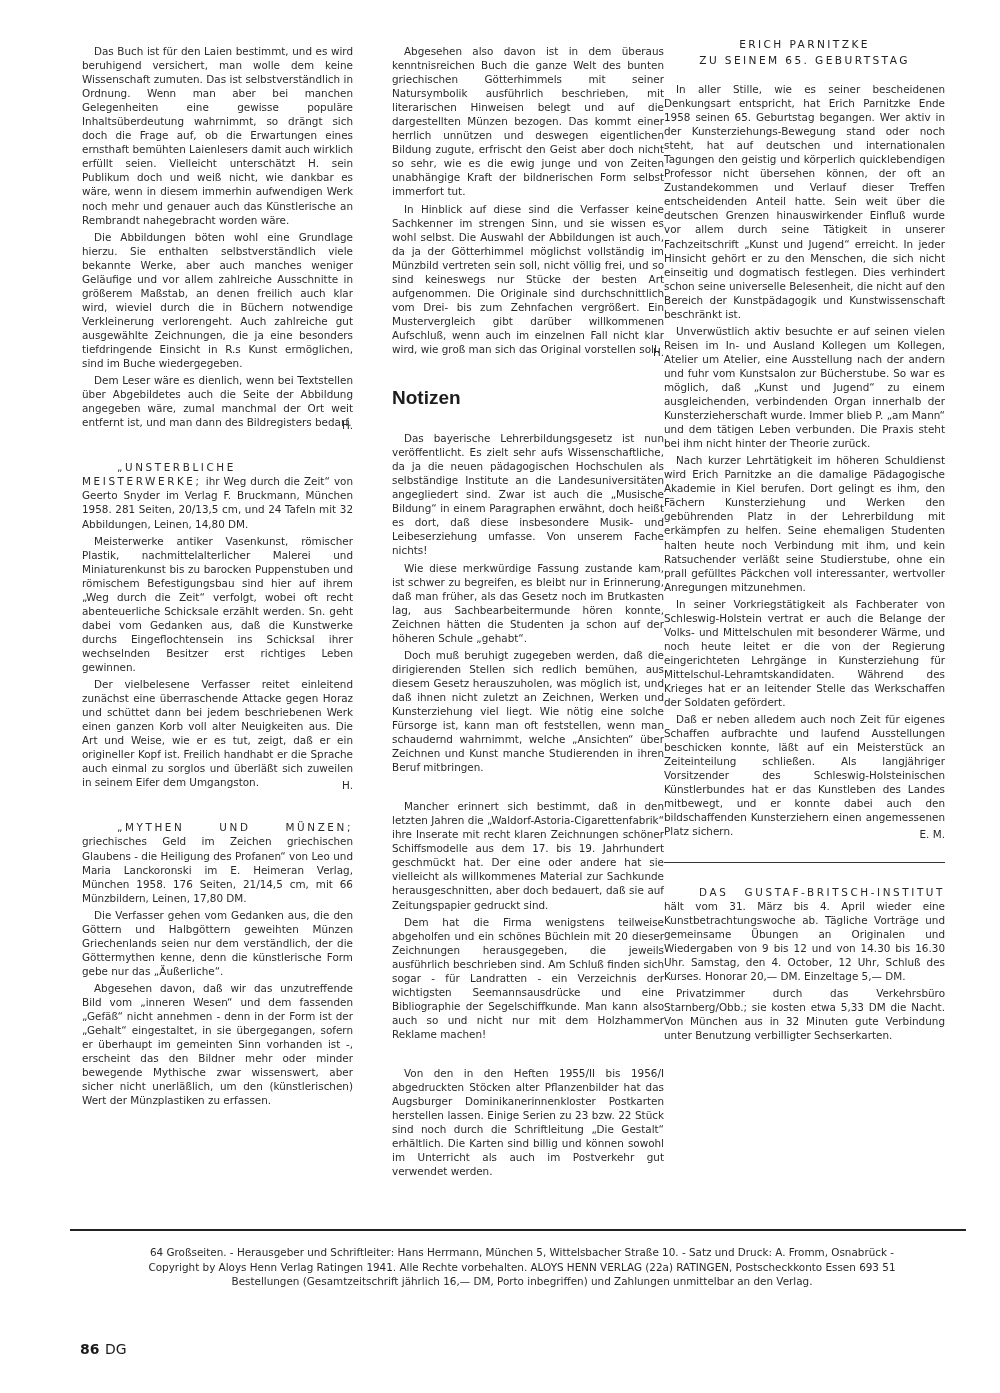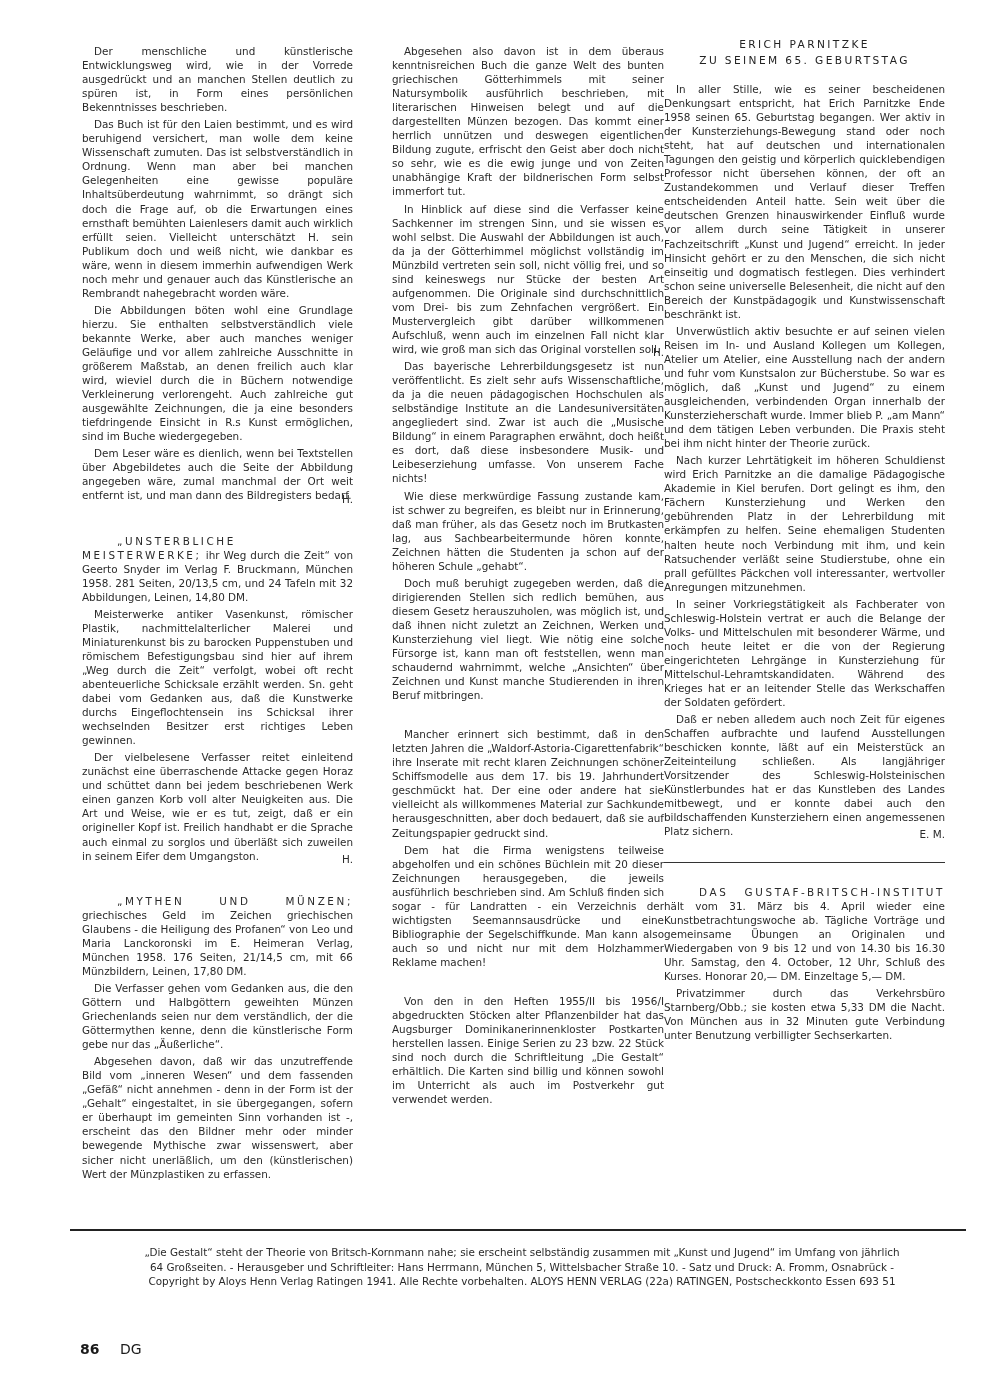--- a/index.html
+++ b/index.html
@@ -39,27 +39,26 @@
     }
     .imprint {
       position: absolute; left: 82px; top: 1245px; width: 880px;
       font-size: 10.4px; line-height: 14.6px; text-align: center; color: #2a2a2a;
     }
     .imprint div { white-space: nowrap; }
     .folio {
       position: absolute; left: 80px; top: 1341px; font-size: 14px;
       font-family: "DejaVu Sans", sans-serif; color: #1a1a1a;
     }
-    .folio .num { font-weight: bold; margin-right: 16px; }
+    .folio .num { font-weight: bold; margin-right: 1px; }
   </style>
 </head>
 <body>
 
 <div class="col col-1">
-  <p class="noindent" style="text-indent:12px">Der menschliche und künstlerische Entwicklungsweg wird, wie in der Vorrede ausgedrückt und an manchen Stellen deutlich zu spüren ist, in Form eines persönlichen Bekenntnisses beschrieben.</p>
   <p>Das Buch ist für den Laien bestimmt, und es wird beruhigend versichert, man wolle dem keine Wissenschaft zumuten. Das ist selbstverständlich in Ordnung. Wenn man aber bei manchen Gelegenheiten eine gewisse populäre Inhaltsüberdeutung wahrnimmt, so drängt sich doch die Frage auf, ob die Erwartungen eines ernsthaft bemühten Laienlesers damit auch wirklich erfüllt seien. Vielleicht unterschätzt H. sein Publikum doch und weiß nicht, wie dankbar es wäre, wenn in diesem immerhin aufwendigen Werk noch mehr und genauer auch das Künstlerische an Rembrandt nahegebracht worden wäre.</p>
   <p>Die Abbildungen böten wohl eine Grundlage hierzu. Sie enthalten selbstverständlich viele bekannte Werke, aber auch manches weniger Geläufige und vor allem zahlreiche Ausschnitte in größerem Maßstab, an denen freilich auch klar wird, wieviel durch die in Büchern notwendige Verkleinerung verlorengeht. Auch zahlreiche gut ausgewählte Zeichnungen, die ja eine besonders tiefdringende Einsicht in R.s Kunst ermöglichen, sind im Buche wiedergegeben.</p>
   <p>Dem Leser wäre es dienlich, wenn bei Textstellen über Abgebildetes auch die Seite der Abbildung angegeben wäre, zumal manchmal der Ort weit entfernt ist, und man dann des Bildregisters bedarf.</p>
   <span class="sig">H.</span>
 
   <div class="gap-lg"></div>
 
   <p><span class="spaced">„UNSTERBLICHE MEISTERWERKE;</span><span> ihr Weg durch die Zeit“ von Geerto Snyder im Verlag F. Bruckmann, München 1958. 281 Seiten, 20/13,5 cm, und 24 Tafeln mit 32 Abbildungen, Leinen, 14,80 DM.</span></p>
   <p>Meisterwerke antiker Vasenkunst, römischer Plastik, nachmittelalterlicher Malerei und Miniaturenkunst bis zu barocken Puppenstuben und römischem Befestigungsbau sind hier auf ihrem „Weg durch die Zeit“ verfolgt, wobei oft recht abenteuerliche Schicksale erzählt werden. Sn. geht dabei vom Gedanken aus, daß die Kunstwerke durchs Eingeflochtensein ins Schicksal ihrer wechselnden Besitzer erst richtiges Leben gewinnen.</p>
   <p>Der vielbelesene Verfasser reitet einleitend zunächst eine überraschende Attacke gegen Horaz und schüttet dann bei jedem beschriebenen Werk einen ganzen Korb voll alter Neuigkeiten aus. Die Art und Weise, wie er es tut, zeigt, daß er ein origineller Kopf ist. Freilich handhabt er die Sprache auch einmal zu sorglos und überläßt sich zuweilen in seinem Eifer dem Umgangston.</p>
@@ -70,20 +69,21 @@
   <p><span class="spaced">„MYTHEN UND MÜNZEN;</span><span> griechisches Geld im Zeichen griechischen Glaubens - die Heiligung des Profanen“ von Leo und Maria Lanckoronski im E. Heimeran Verlag, München 1958. 176 Seiten, 21/14,5 cm, mit 66 Münzbildern, Leinen, 17,80 DM.</span></p>
   <p>Die Verfasser gehen vom Gedanken aus, die den Göttern und Halbgöttern geweihten Münzen Griechenlands seien nur dem verständlich, der die Göttermythen kenne, denn die künstlerische Form gebe nur das „Äußerliche“.</p>
   <p>Abgesehen davon, daß wir das unzutreffende Bild vom „inneren Wesen“ und dem fassenden „Gefäß“ nicht annehmen - denn in der Form ist der „Gehalt“ eingestaltet, in sie übergegangen, sofern er überhaupt im gemeinten Sinn vorhanden ist -, erscheint das den Bildner mehr oder minder bewegende Mythische zwar wissenswert, aber sicher nicht unerläßlich, um den (künstlerischen) Wert der Münzplastiken zu erfassen.</p>
 </div>
 
 <div class="col col-2">
   <p>Abgesehen also davon ist in dem überaus kenntnisreichen Buch die ganze Welt des bunten griechischen Götterhimmels mit seiner Natursymbolik ausführlich beschrieben, mit literarischen Hinweisen belegt und auf die dargestellten Münzen bezogen. Das kommt einer herrlich unnützen und deswegen eigentlichen Bildung zugute, erfrischt den Geist aber doch nicht so sehr, wie es die ewig junge und von Zeiten unabhängige Kraft der bildnerischen Form selbst immerfort tut.</p>
   <p>In Hinblick auf diese sind die Verfasser keine Sachkenner im strengen Sinn, und sie wissen es wohl selbst. Die Auswahl der Abbildungen ist auch, da ja der Götterhimmel möglichst vollständig im Münzbild vertreten sein soll, nicht völlig frei, und so sind keineswegs nur Stücke der besten Art aufgenommen. Die Originale sind durchschnittlich vom Drei- bis zum Zehnfachen vergrößert. Ein Mustervergleich gibt darüber willkommenen Aufschluß, wenn auch im einzelnen Fall nicht klar wird, wie groß man sich das Original vorstellen soll.</p>
   <span class="sig">H.</span>
 
+  <div class="notizen">Notizen</div>
 
   <p>Das bayerische Lehrerbildungsgesetz ist nun veröffentlicht. Es zielt sehr aufs Wissenschaftliche, da ja die neuen pädagogischen Hochschulen als selbständige Institute an die Landesuniversitäten angegliedert sind. Zwar ist auch die „Musische Bildung“ in einem Paragraphen erwähnt, doch heißt es dort, daß diese insbesondere Musik- und Leibeserziehung umfasse. Von unserem Fache nichts!</p>
   <p>Wie diese merkwürdige Fassung zustande kam, ist schwer zu begreifen, es bleibt nur in Erinnerung, daß man früher, als das Gesetz noch im Brutkasten lag, aus Sachbearbeitermunde hören konnte, Zeichnen hätten die Studenten ja schon auf der höheren Schule „gehabt“.</p>
   <p>Doch muß beruhigt zugegeben werden, daß die dirigierenden Stellen sich redlich bemühen, aus diesem Gesetz herauszuholen, was möglich ist, und daß ihnen nicht zuletzt an Zeichnen, Werken und Kunsterziehung viel liegt. Wie nötig eine solche Fürsorge ist, kann man oft feststellen, wenn man schaudernd wahrnimmt, welche „Ansichten“ über Zeichnen und Kunst manche Studierenden in ihren Beruf mitbringen.</p>
 
   <div class="gap-md"></div>
 
   <p>Mancher erinnert sich bestimmt, daß in den letzten Jahren die „Waldorf-Astoria-Cigarettenfabrik“ ihre Inserate mit recht klaren Zeichnungen schöner Schiffsmodelle aus dem 17. bis 19. Jahrhundert geschmückt hat. Der eine oder andere hat sie vielleicht als willkommenes Material zur Sachkunde herausgeschnitten, aber doch bedauert, daß sie auf Zeitungspapier gedruckt sind.</p>
   <p>Dem hat die Firma wenigstens teilweise abgeholfen und ein schönes Büchlein mit 20 dieser Zeichnungen herausgegeben, die jeweils ausführlich beschrieben sind. Am Schluß finden sich sogar - für Landratten - ein Verzeichnis der wichtigsten Seemannsausdrücke und eine Bibliographie der Segelschiffkunde. Man kann also auch so und nicht nur mit dem Holzhammer Reklame machen!</p>
 
@@ -106,21 +106,21 @@
 
   <div class="divider-short"></div>
 
   <p><span class="spaced">DAS GUSTAF-BRITSCH-INSTITUT</span><span> hält vom 31. März bis 4. April wieder eine Kunstbetrachtungswoche ab. Tägliche Vorträge und gemeinsame Übungen an Originalen und Wiedergaben von 9 bis 12 und von 14.30 bis 16.30 Uhr. Samstag, den 4. October, 12 Uhr, Schluß des Kurses. Honorar 20,— DM. Einzeltage 5,— DM.</span></p>
   <p>Privatzimmer durch das Verkehrsbüro Starnberg/Obb.; sie kosten etwa 5,33 DM die Nacht. Von München aus in 32 Minuten gute Verbindung unter Benutzung verbilligter Sechserkarten.</p>
 </div>
 
 <div class="divider-main"></div>
 
 <div class="imprint">
-  <div>„Die Gestalt“ steht der Theorie von Britsch-Kornmann nahe; sie erscheint selbständig zusammen mit „Kunst und Jugend“ im Umfang von jährlich</div>
   <div>64 Großseiten. - Herausgeber und Schriftleiter: Hans Herrmann, München 5, Wittelsbacher Straße 10. - Satz und Druck: A. Fromm, Osnabrück -</div>
   <div>Copyright by Aloys Henn Verlag Ratingen 1941. Alle Rechte vorbehalten. ALOYS HENN VERLAG (22a) RATINGEN, Postscheckkonto Essen 693 51</div>
+  <div>Bestellungen (Gesamtzeitschrift jährlich 16,— DM, Porto inbegriffen) und Zahlungen unmittelbar an den Verlag.</div>
 </div>
 
 <div class="folio">
   <span class="num">86</span>
   <span>DG</span>
 </div>
 
 </body></html>

